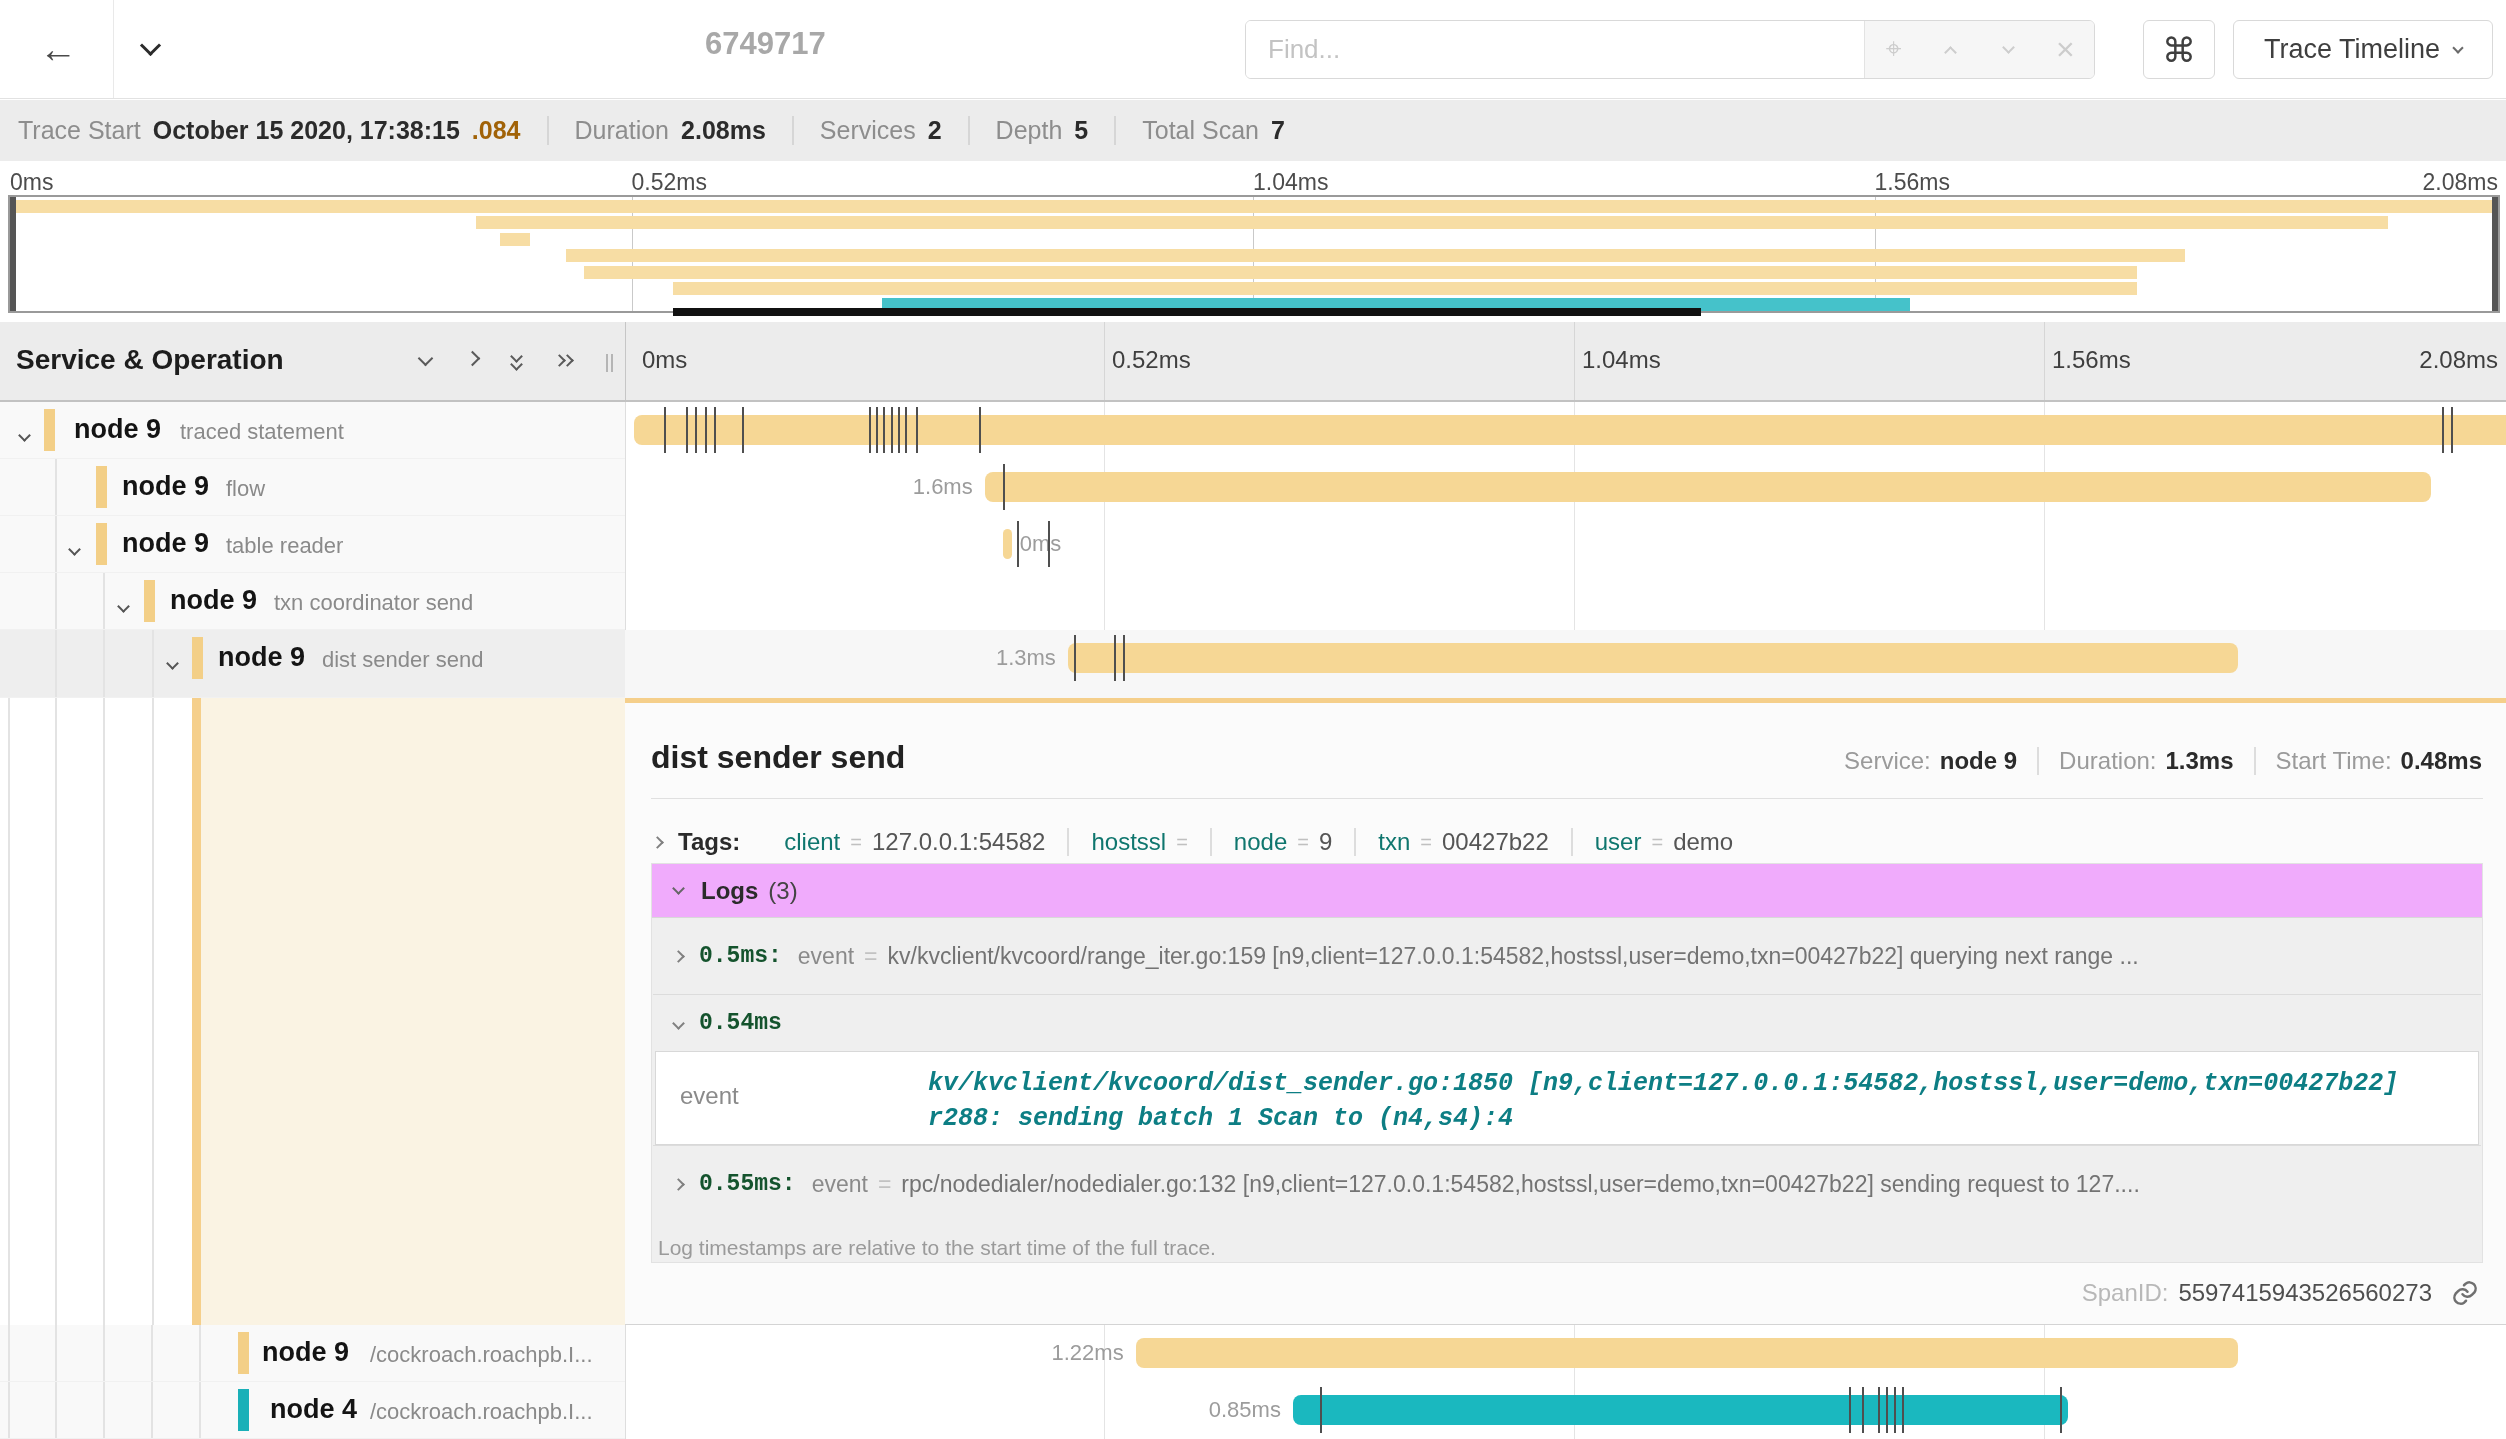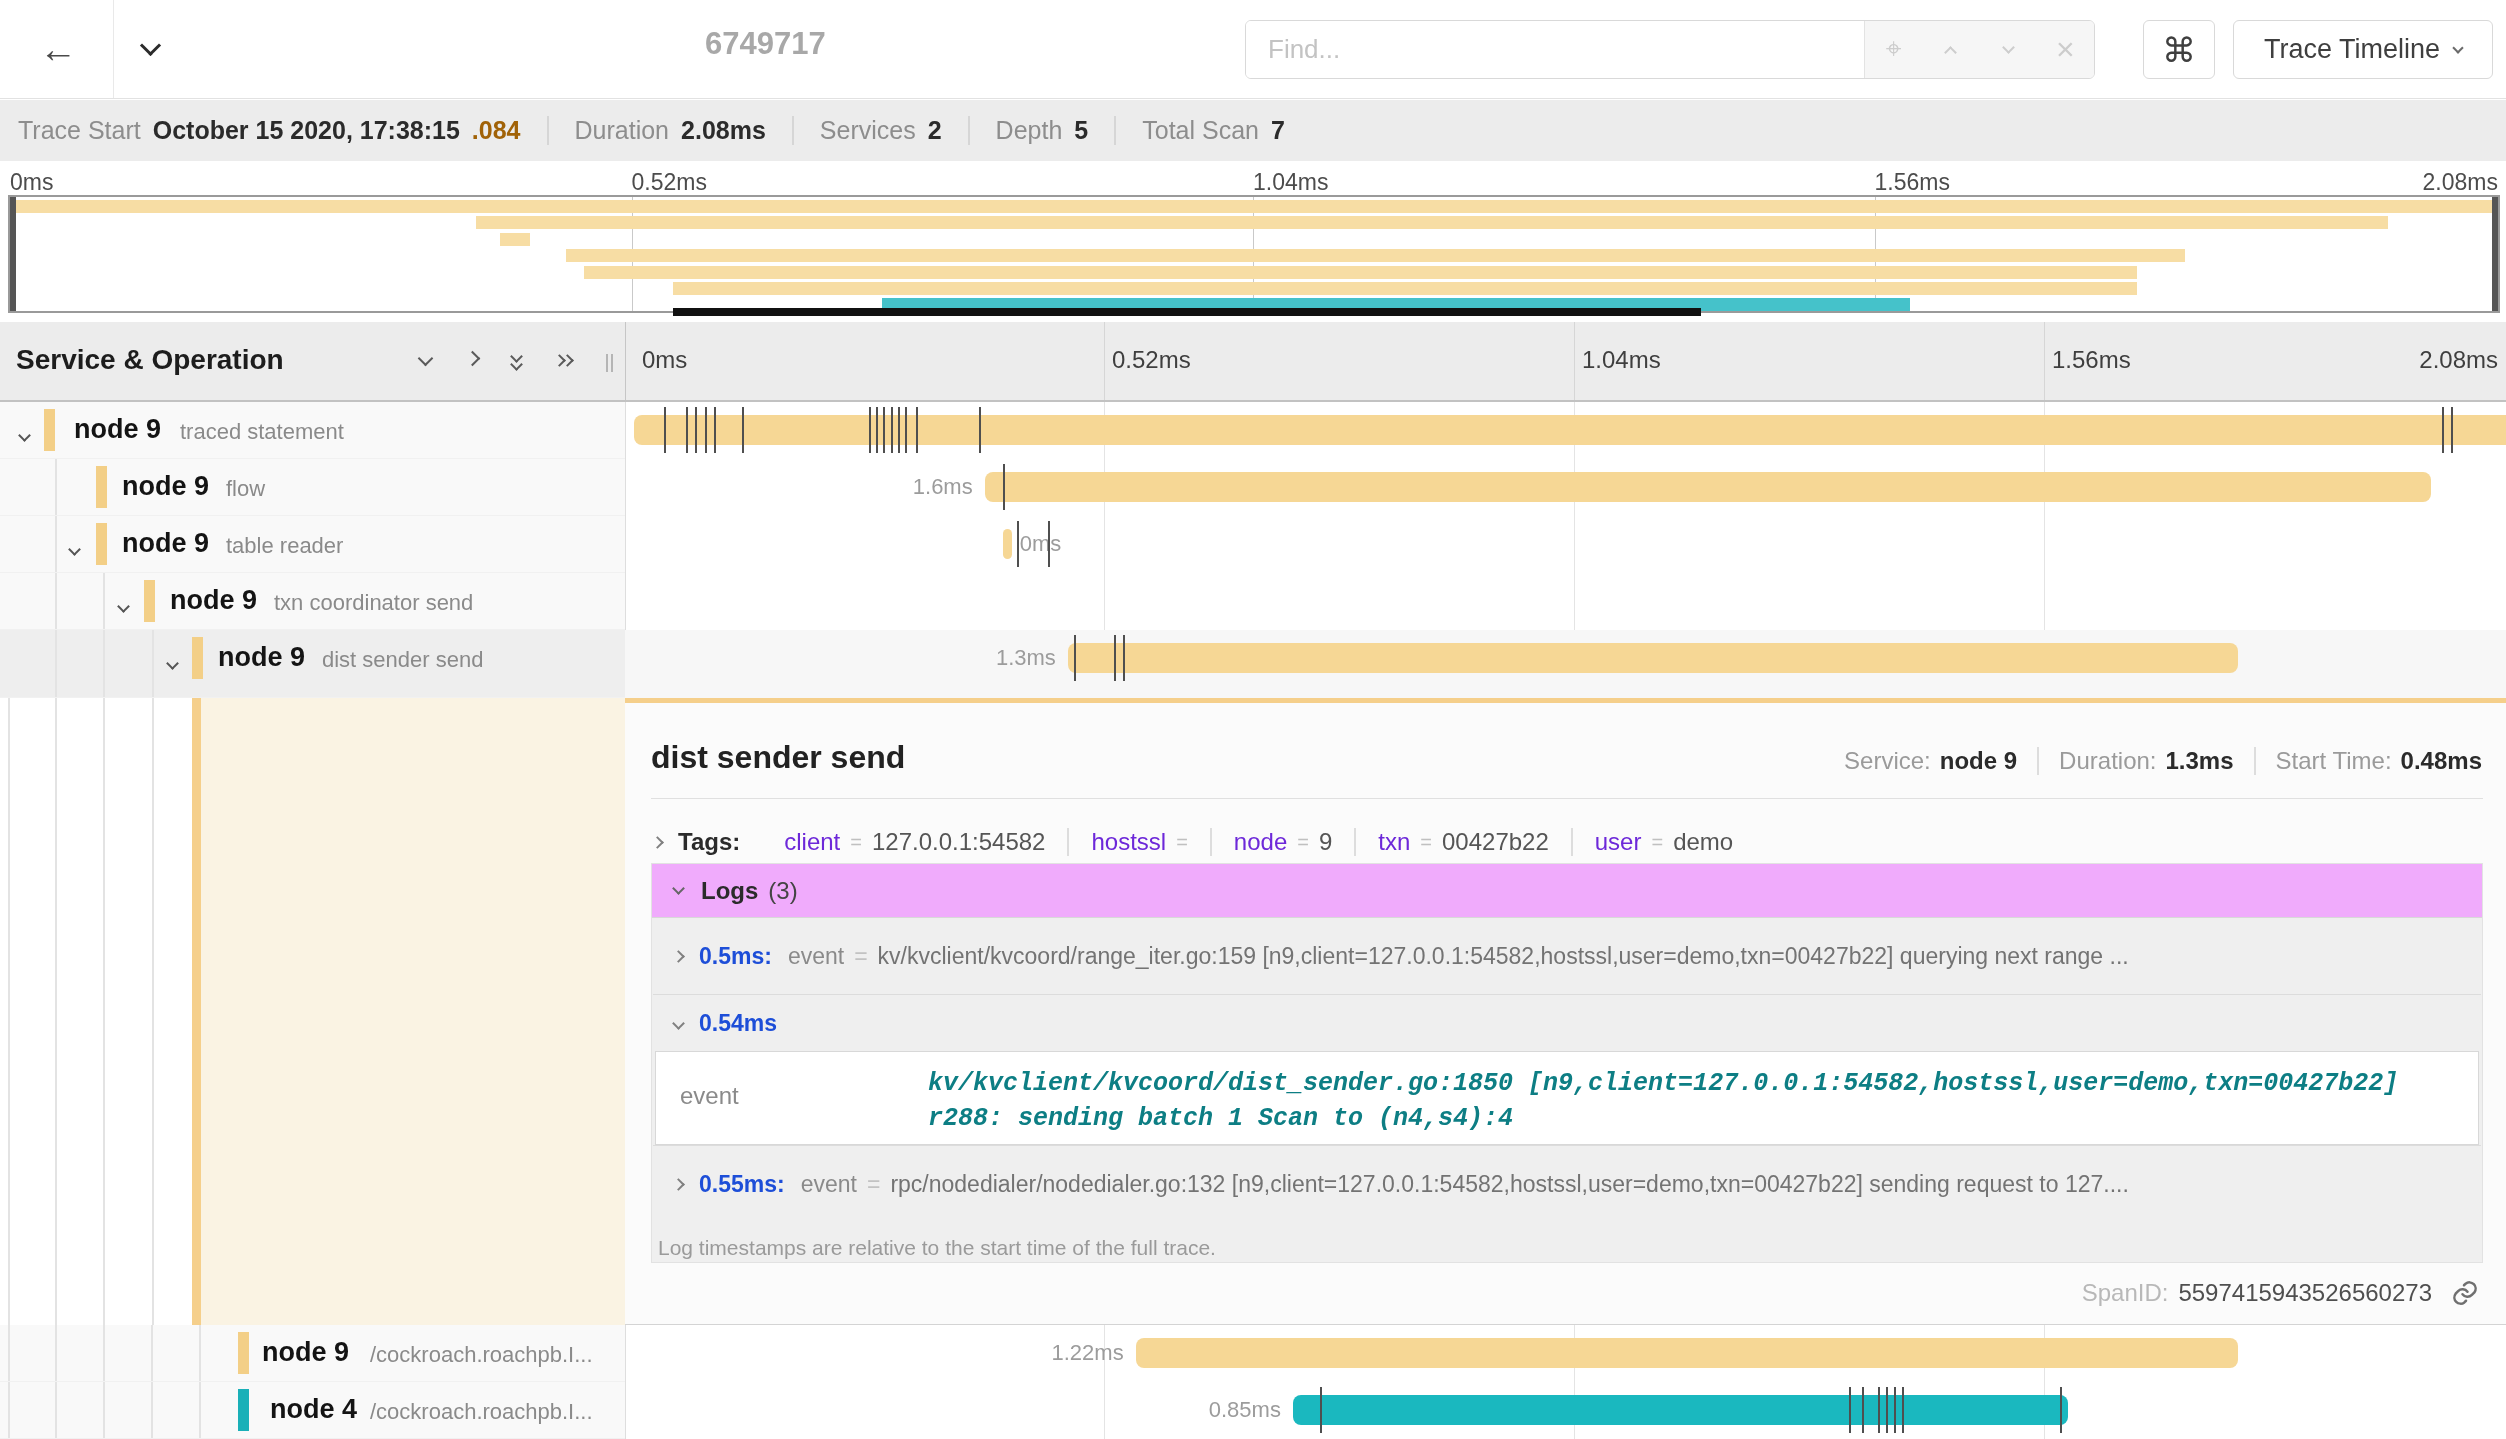--- a/index.html
+++ b/index.html
@@ -109,31 +109,31 @@
   .meta-item + .meta-item { border-left:2px solid #ddd; }
   .meta-item:last-child { padding-right:0; }
   .meta-label { color:#9a9a9a; } .meta-value { color:#2b2b2b; font-weight:bold; }
   #d-hr { position:absolute; left:26px; top:95px; width:1832px; height:1px; background:#e0e0e0; }
   #d-tags { position:absolute; left:24px; top:116px; width:1832px; height:46px; display:flex;
     align-items:center; font-size:24px; cursor:pointer; }
   #d-tags .chev { color:#808080; margin:0 16px 0 4px; }
   #tags-title { font-weight:bold; color:#2b2b2b; margin-right:22px; }
   .tag-item { display:flex; gap:10px; align-items:center; padding:0 22px; }
   .tag-item + .tag-item { border-left:2px solid #ddd; }
-  .tag-key { color:#6d28d9; } .tag-eq { color:#c0c0c0; font-size:20px; } .tag-val { color:#555; }
+  .tag-key { color:#0f766e; } .tag-eq { color:#c0c0c0; font-size:20px; } .tag-val { color:#555; }
   #logs-box { position:absolute; left:26px; top:160px; width:1832px; height:400px;
     background:#efefef; border:1px solid #e2e2e2; }
   #logs-hdr { height:54px; background:#f0abfc; display:flex; align-items:center; font-size:24px;
     cursor:pointer; border-bottom:1px solid #d8d8d8; }
   #logs-hdr .chev { color:#666; margin:0 18px 4px 22px; }
   #logs-title { font-weight:bold; color:#2b2b2b; margin-right:10px; }
   #logs-count { color:#444; }
   .log-row { display:flex; align-items:center; font-size:23px; padding:0 0 0 22px; cursor:pointer; }
   .log-row .chev { color:#808080; flex:0 0 auto; margin-right:16px; }
-  .log-time { font-weight:bold; color:#1d4ed8; margin-right:16px; white-space:nowrap; }
+  .log-time { font-weight:bold; color:#14532d; margin-right:16px; white-space:nowrap;font-family:Liberation Mono, monospace; }
   .log-kv { display:flex; gap:10px; min-width:0; }
   .log-key { color:#8a8a8a; } .log-eq { color:#c2c2c2; }
   .log-val { color:#737373; white-space:nowrap; overflow:hidden; max-width:1540px; }
   .log-sep { height:1px; background:#dcdcdc; margin:0 1px; }
   #kv-box { margin:0 3px; background:#fff; border:1px solid #d8d8d8; height:94px; position:relative; }
   #kv-key { position:absolute; left:24px; top:30px; font-size:24px; color:#8a8a8a; }
   #kv-val { position:absolute; left:272px; top:14px; width:1500px;
     font-family:"Liberation Mono","DejaVu Sans Mono",monospace; font-weight:bold; font-size:25px;
     line-height:35px; color:#0d7e84; word-break:break-all;font-style:italic; }
   #log-footnote { font-size:21px; color:#9a9a9a; padding:14px 0 0 6px; }

